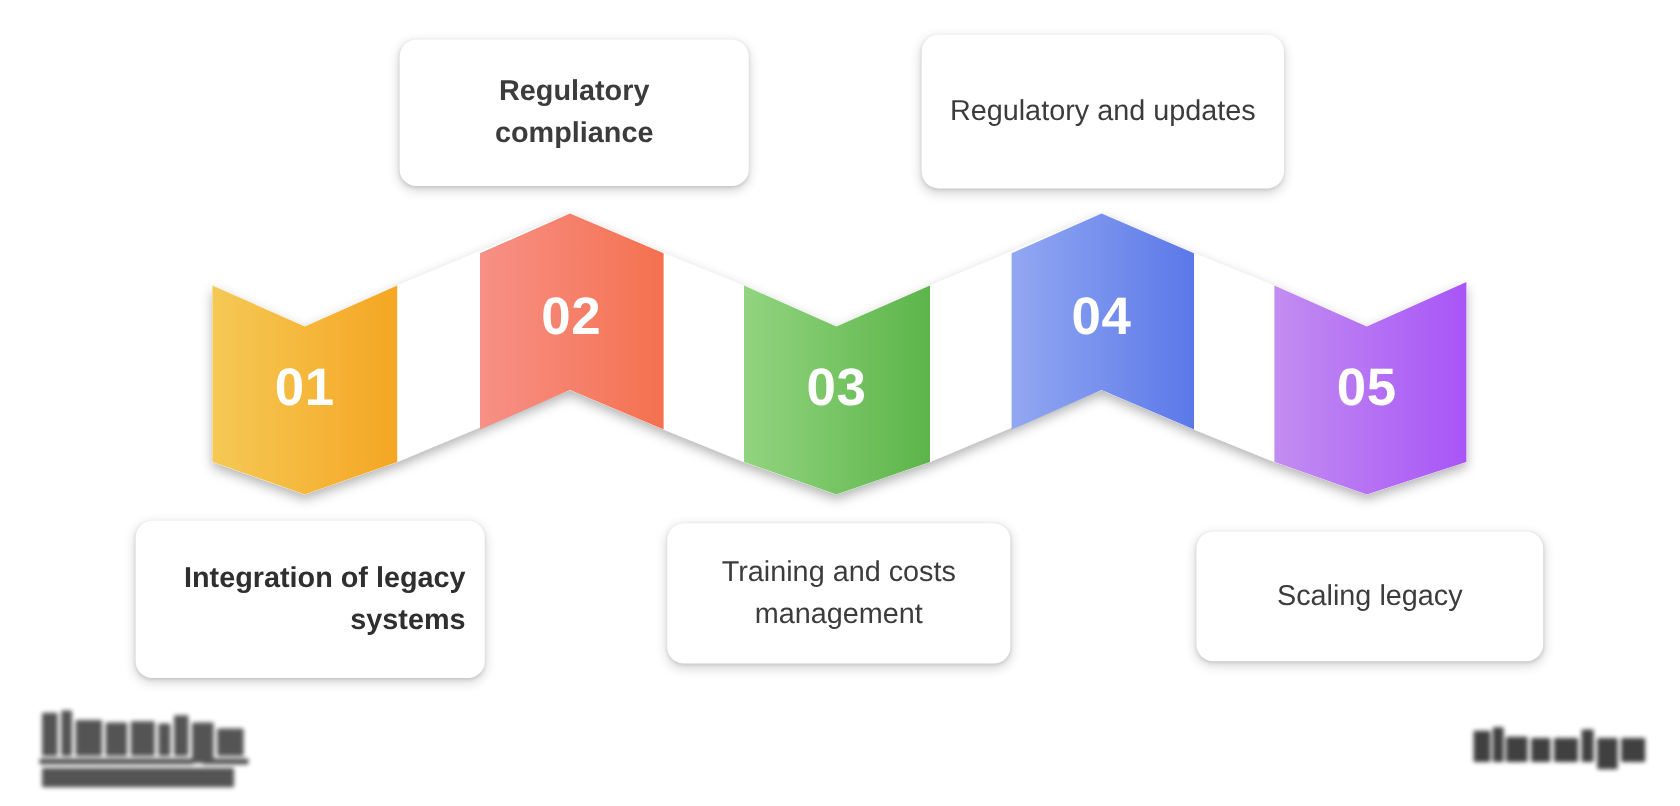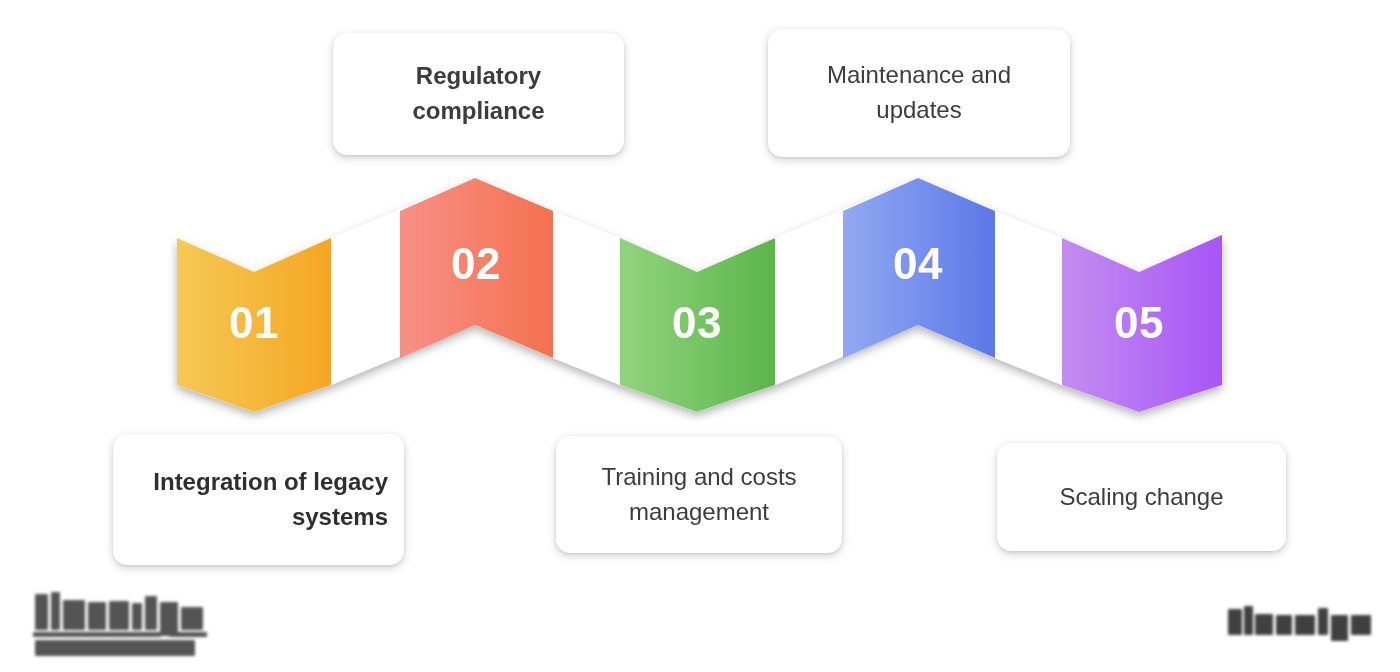--- a/index.html
+++ b/index.html
@@ -173,27 +173,27 @@
       <text class="step-number" x="254" y="326">01</text>
       <text class="step-number" x="476" y="267">02</text>
       <text class="step-number" x="697" y="326">03</text>
       <text class="step-number" x="918" y="267">04</text>
       <text class="step-number" x="1139" y="326">05</text>
     </svg>
   </div>
 
   <div class="label-card" id="card-02">Regulatory compliance</div>
 
-  <div class="label-card" id="card-04">Maintenance and updates</div>
+  <div class="label-card" id="card-04">Regulatory and updates</div>
 
   <div class="label-card bold" id="card-01">Integration of legacy systems</div>
 
   <div class="label-card" id="card-03">Training and costs management</div>
 
-  <div class="label-card" id="card-05">Scaling change</div>
+  <div class="label-card" id="card-05">Scaling legacy</div>
 
   <div class="watermark" id="watermark-left">
     <div class="wm-bar" style="left:2px;   top:2px;  width:13px; height:36px;"></div>
     <div class="wm-bar" style="left:18px;  top:0px;  width:9px;  height:38px;"></div>
     <div class="wm-bar" style="left:30px;  top:8px;  width:22px; height:30px;"></div>
     <div class="wm-bar" style="left:55px;  top:10px; width:18px; height:28px;"></div>
     <div class="wm-bar" style="left:76px;  top:9px;  width:20px; height:29px;"></div>
     <div class="wm-bar" style="left:99px;  top:11px; width:10px; height:27px;"></div>
     <div class="wm-bar" style="left:112px; top:4px;  width:12px; height:34px;"></div>
     <div class="wm-bar" style="left:127px; top:10px; width:18px; height:34px;"></div>

